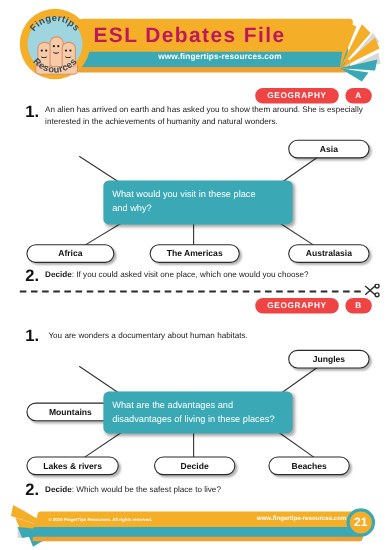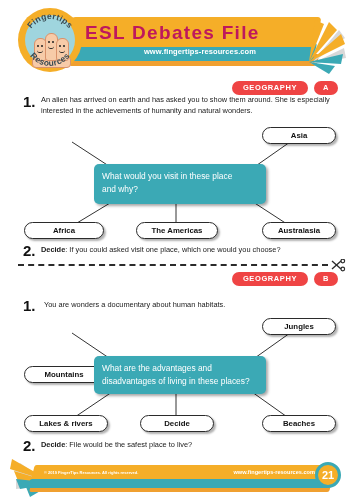--- a/index.html
+++ b/index.html
@@ -268,24 +268,24 @@
   <div class="node" style="left:24px;top:318px;width:78px;margin-top:48px;">Mountains</div>
   <div class="node" style="left:262px;top:318px;width:72px;">Jungles</div>
 
   <div class="center-box" style="left:94px;top:356px;width:172px;height:38px;">
     <span>What are the advantages and</span>
     <span style="text-align:left;">disadvantages of living in these places?</span>
   </div>
 
   <div class="node" style="left:24px;top:415px;width:82px;">Lakes &amp; rivers</div>
   <div class="node" style="left:140px;top:415px;width:72px;">Decide</div>
-  <div class="node" style="left:262px;top:415px;width:72px;">Beaches</div>
+  <div class="node" style="left:244px;top:415px;width:72px;">Beaches</div>
 
   <div class="qnum" style="left:23px;top:438px;">2.</div>
-  <div class="qtext" style="left:41px;top:440px;width:300px;"><b>Decide</b><span>: File would be the safest place to live?</span></div>
+  <div class="qtext" style="left:41px;top:440px;width:300px;"><b>Decide</b><span>: Which would be the safest place to live?</span></div>
 
   <div class="footer">
 
     <div class="burst-bl">
       <svg width="52" height="42" viewBox="0 0 52 42">
         <g>
           <polygon points="44,28 12,6 6,14" fill="#D8D8D8"></polygon>
           <polygon points="44,28 8,22 8,32" fill="#D8D8D8"></polygon>
         </g>
         <g>

